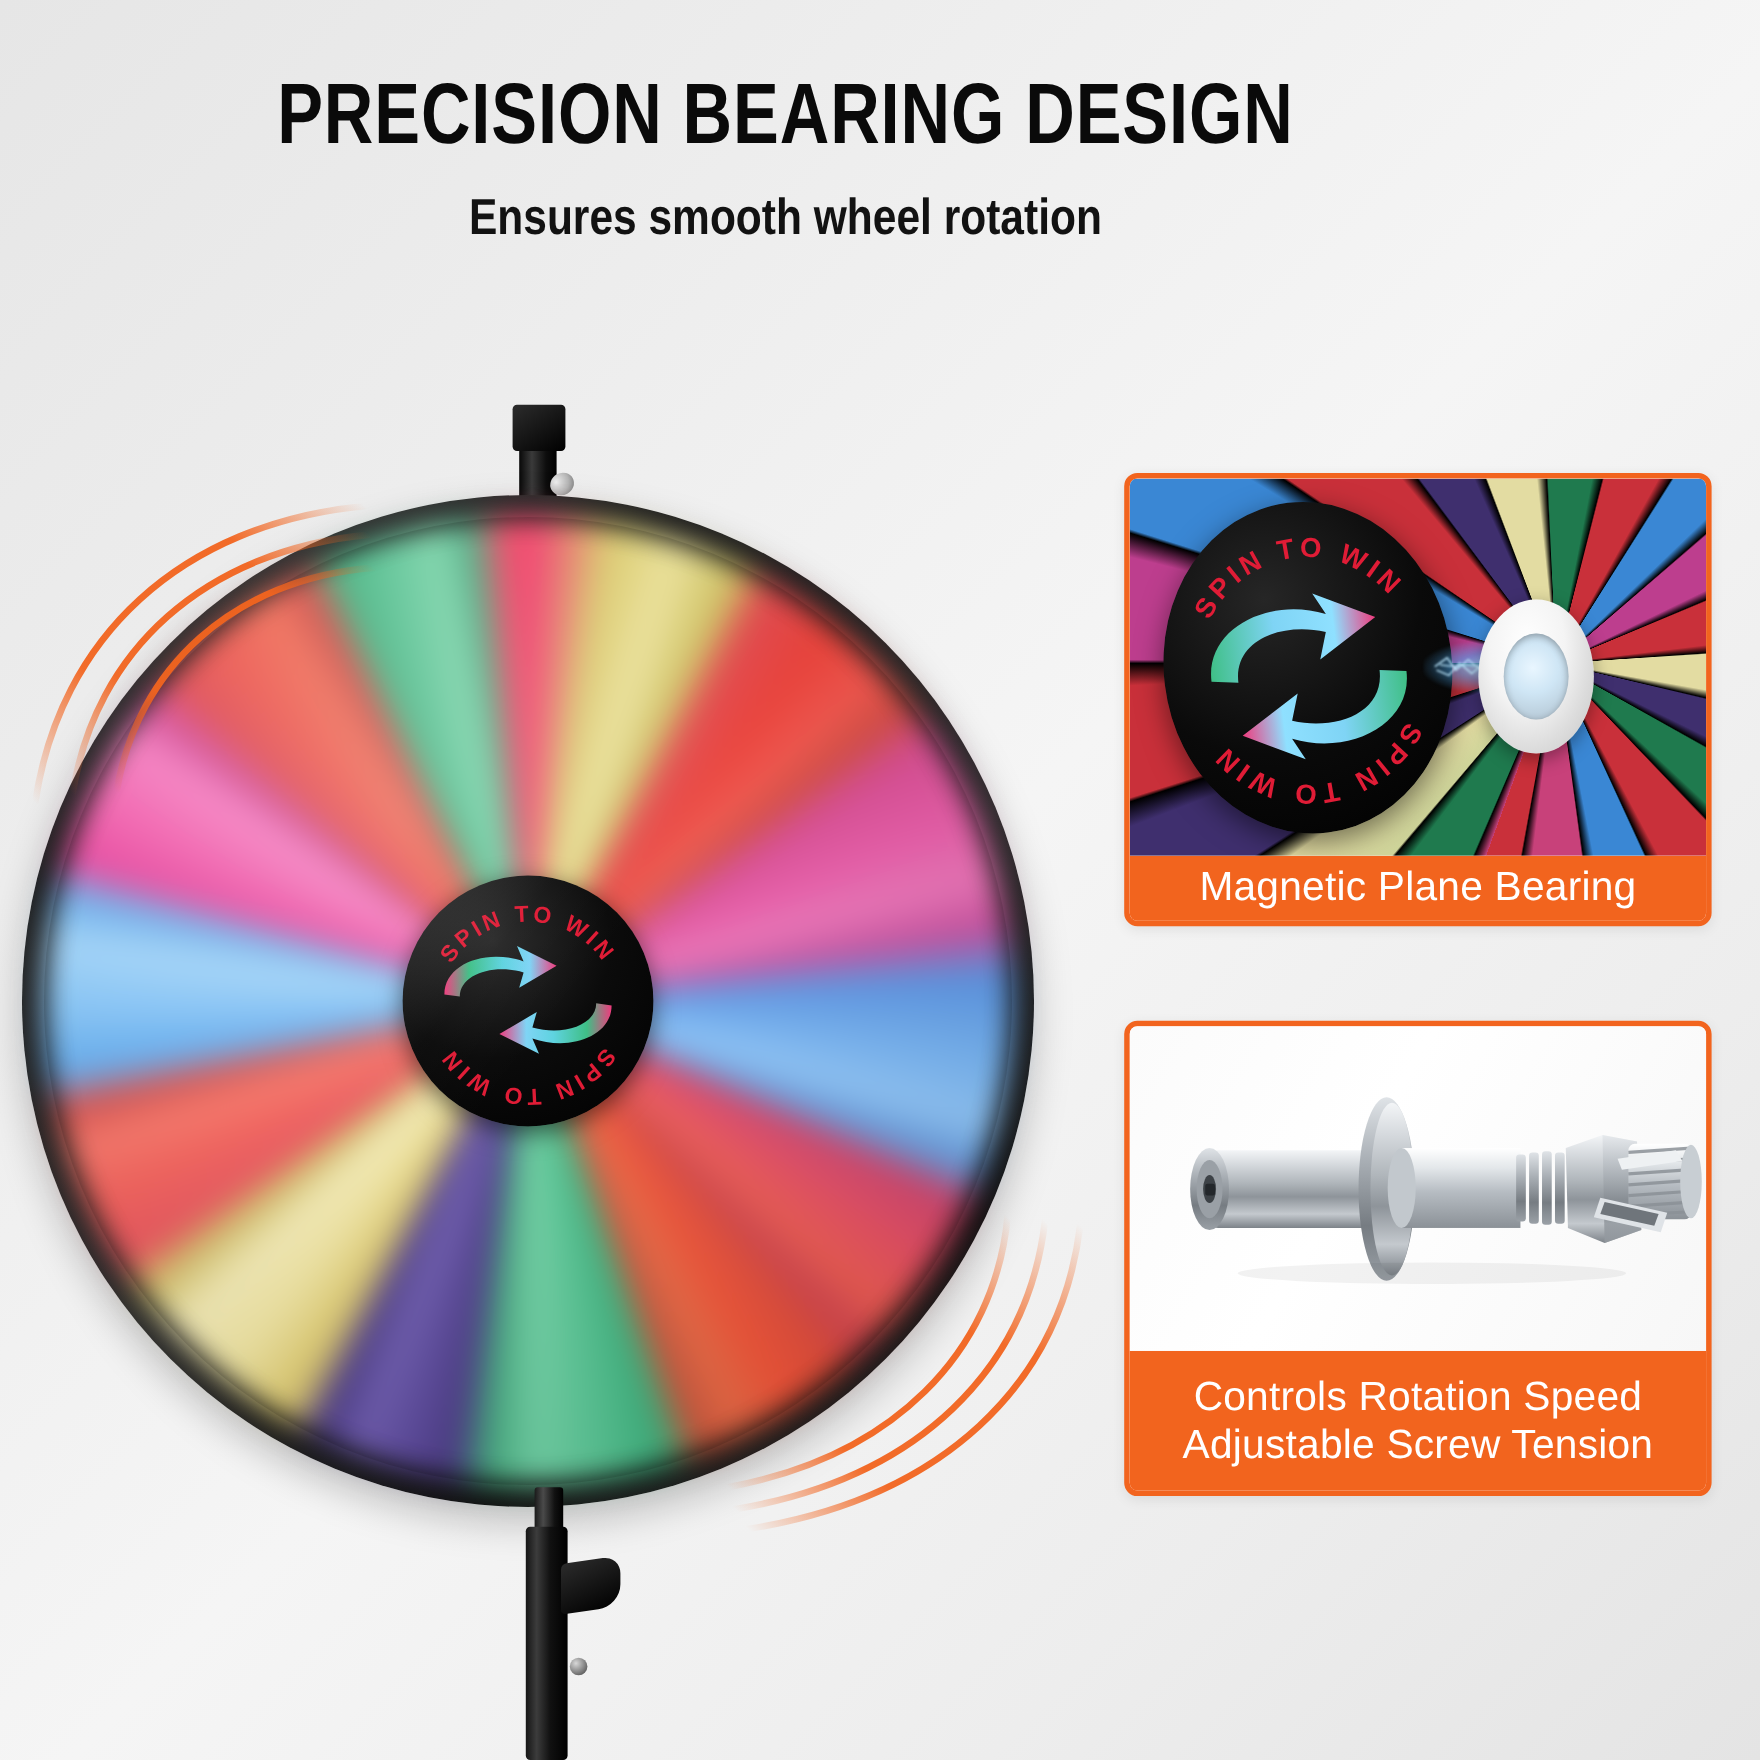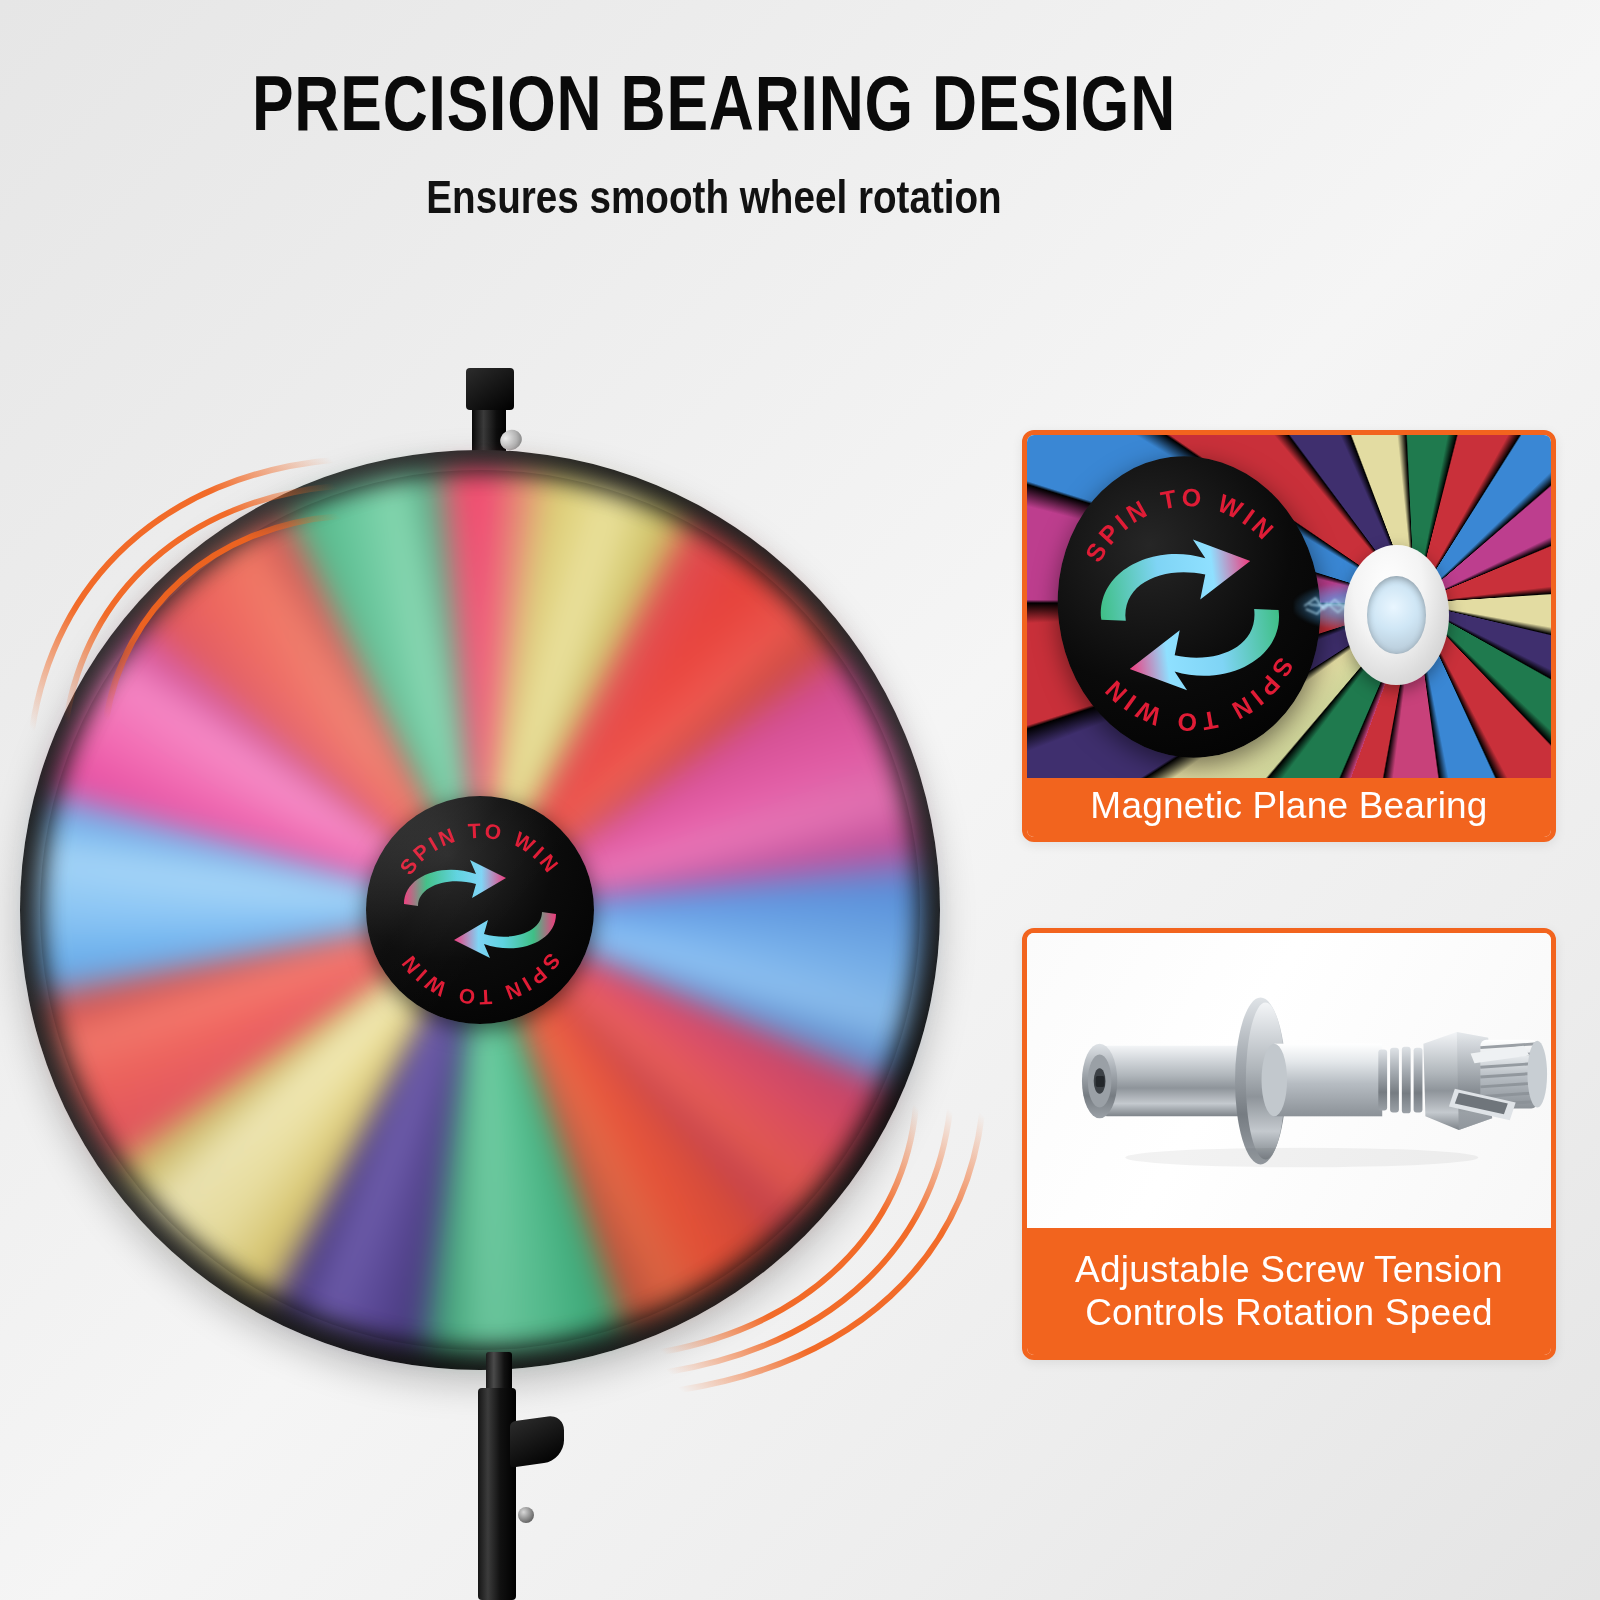--- a/index.html
+++ b/index.html
@@ -418,16 +418,16 @@
 
       <path d="M452,120 L506,112 L512,122 L456,130 Z" fill="#eef1f3"></path>
       <path d="M436,156 L498,170 L492,188 L430,174 Z" fill="#dfe3e7"></path>
       <path d="M440,160 L490,171 L486,182 L436,171 Z" fill="#6f757b"></path>
 
       <ellipse cx="280" cy="226" rx="180" ry="10" fill="#000" opacity="0.05"></ellipse>
     </svg>
   </div>
 
   <div class="caption">
+    <span>Controls Rotation Speed</span>
     <span>Adjustable Screw Tension</span>
-    <span>Controls Rotation Speed</span>
   </div>
 </div>
 
 </body></html>

